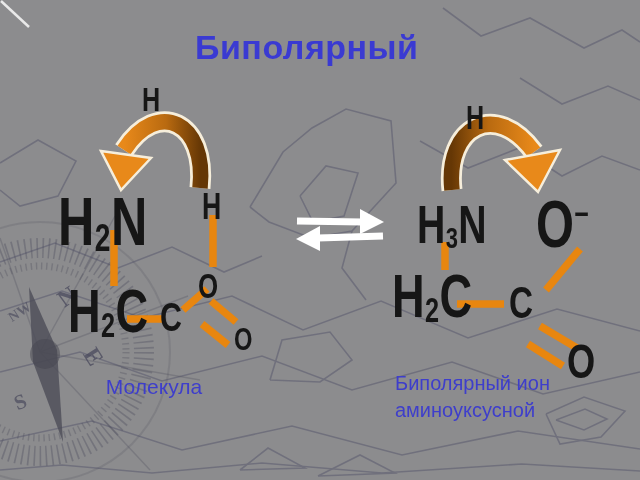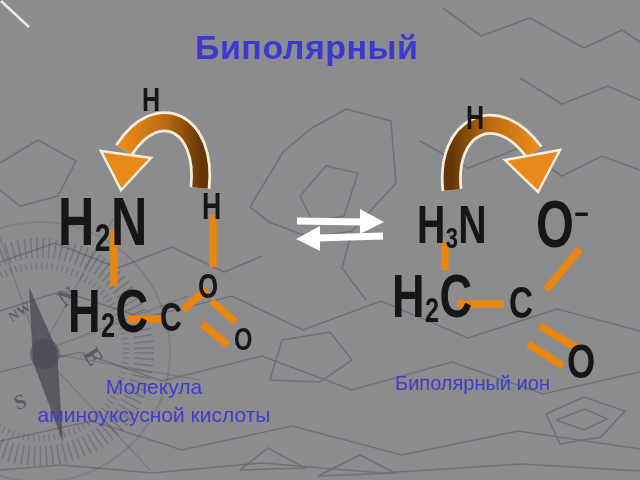--- a/index.html
+++ b/index.html
@@ -137,19 +137,19 @@
 
   <div class="formula" style="left:466px;top:100px;font-size:34px">H</div>
   <div class="formula" style="left:417px;top:198px;font-size:53px"><span>H</span><span class="sub">3</span><span>N</span></div>
   <div class="formula" style="left:536px;top:191px;font-size:66px"><span>O</span><span class="sup">–</span></div>
   <div class="formula" style="left:392px;top:266px;font-size:61px"><span>H</span><span class="sub">2</span><span>C</span></div>
   <div class="formula" style="left:509px;top:280px;font-size:45px">C</div>
   <div class="formula" style="left:567px;top:337px;font-size:49px">O</div>
 
   <div class="caption caption-left">
     <span class="cap-line">Молекула</span>
-    <span class="cap-line">аминоуксусной кислоты</span>
   </div>
   <div class="caption caption-right">
     <span class="cap-line">Биполярный ион</span>
+    <span class="cap-line">аминоуксусной</span>
   </div>
 
 </div>
 
 </body></html>

